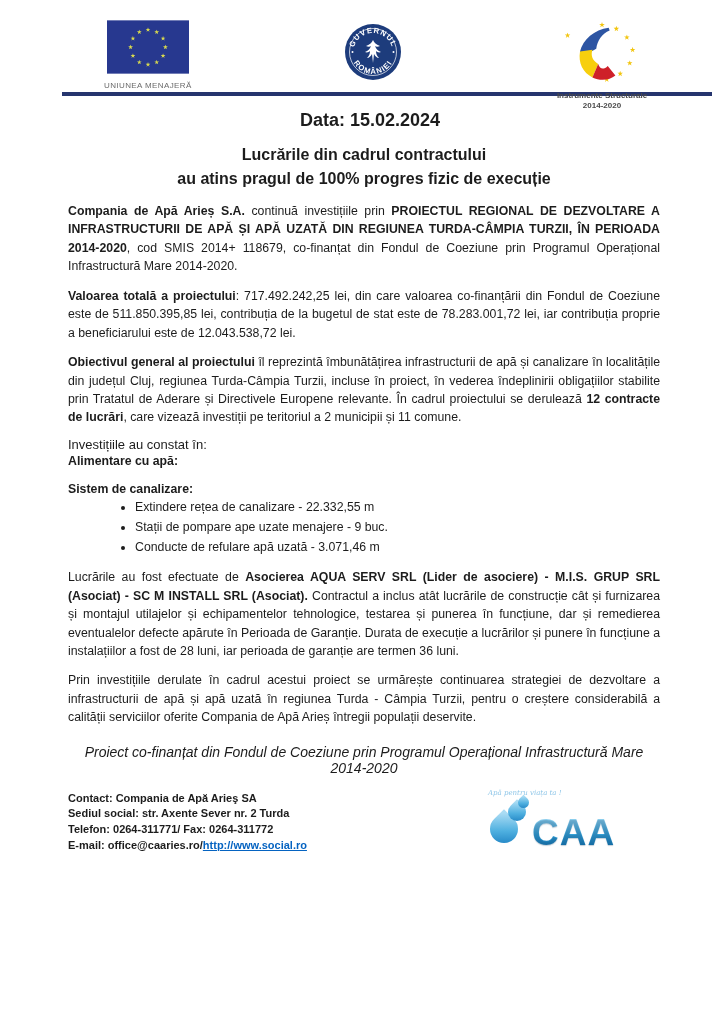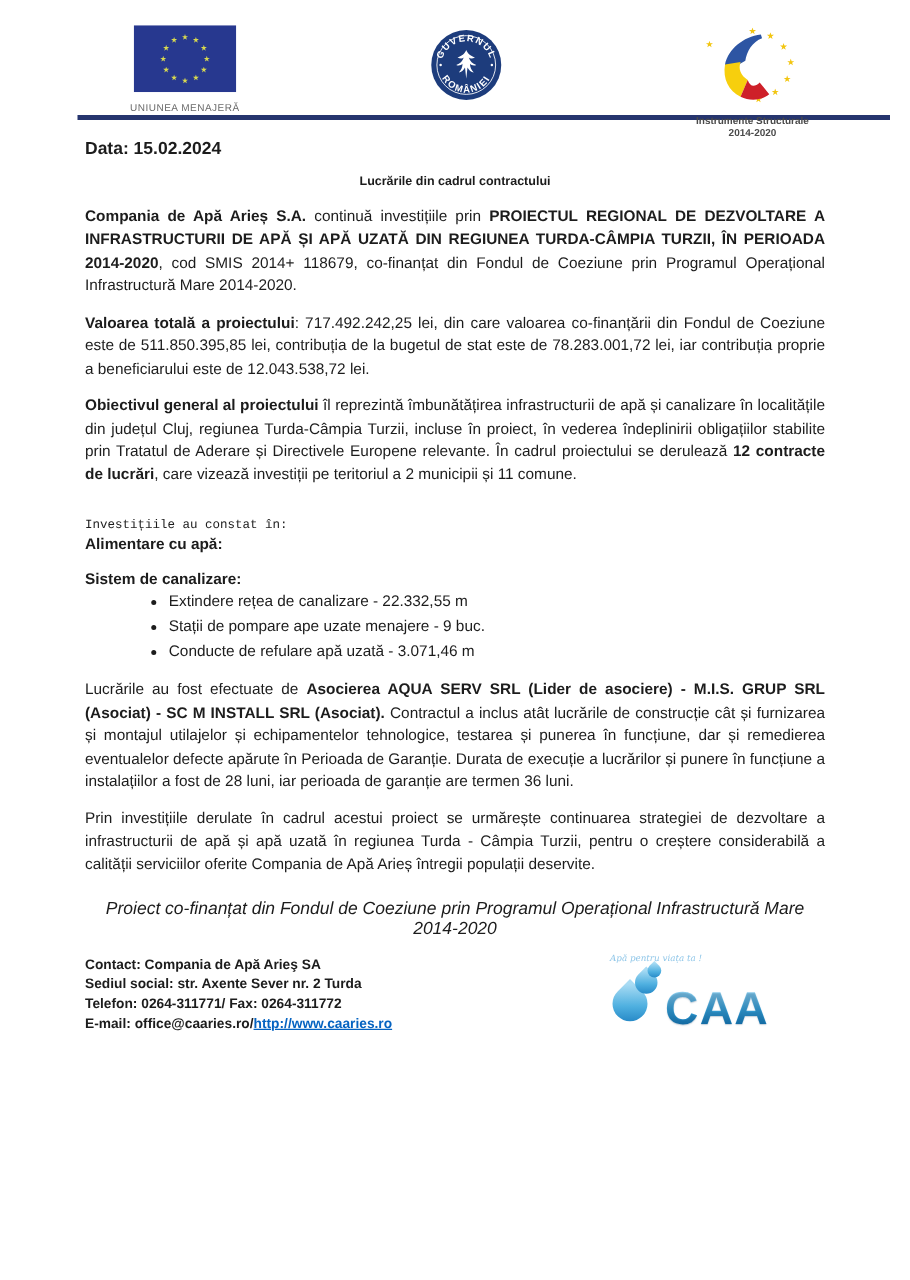--- a/index.html
+++ b/index.html
@@ -25,27 +25,27 @@
     margin:4px 16px 0 20px;height:36px;
     background:linear-gradient(90deg,#2e3f7f 0%,#aab4d0 6%,#eef0f7 16%,#f7f8fb 28%,#c2cadf 48%,#93a0c6 66%,#6b7aab 84%,#47568f 100%);
     display:flex;align-items:center;justify-content:center;
   }
   .banner-title{
     color:#ffffff;font-size:18px;font-weight:bold;letter-spacing:.3px;
     text-shadow:0 1px 2px rgba(20,30,70,.45);
   }
   
   .content{padding:0 68px;}
-  .date-line{font-size:14px;font-weight:bold;text-align:left;margin:14px -12px 0 0;}
-  .doc-title{margin-top:12px;text-align:center;font-weight:bold;font-size:10px;line-height:1.5;}
+  .date-line{font-size:18px;font-weight:bold;text-align:center;margin:14px -12px 0 0;}
+  .doc-title{margin-top:12px;text-align:center;font-weight:bold;font-size:16px;line-height:1.5;}
   .doc-title div{margin:0;}
   p.body{font-size:12.3px;line-height:1.5;text-align:justify;margin:11px 0 0 0;}
   p.body b{font-weight:bold;}
   .list-head{font-size:12.3px;font-weight:bold;margin:2px 0 0 0;}
-  .plain-line{font-size:10px;margin:26px 0 0 0;font-family:Liberation Mono, monospace;}
+  .plain-line{font-size:13px;margin:10px 0 0 0;}
   ul.invest{margin:3px 0 0 0;padding-left:67px;font-size:12.3px;line-height:1.45;}
   ul.invest li{margin:2.5px 0;}
   .sewer-gap{margin-top:14px;}
   .cofinance{font-size:14px;font-style:italic;text-align:center;margin:17px 0 0 0;}
   
   .contact-row{display:flex;justify-content:space-between;margin-top:15px;}
   .contact{font-size:11px;font-weight:bold;line-height:1.42;}
   .contact a{color:#0563c1;text-decoration:underline;}
   .caa-logo{width:168px;margin:-2px 4px 0 0;position:relative;}
   .caa-tagline{font-size:7px;font-style:italic;color:#8fc6e8;text-align:left;font-family:"DejaVu Serif",serif;margin-right:2px;}
@@ -134,20 +134,21 @@
     </div>
   </div>
 
   <div class="banner-topline"></div>
 
   <div class="content">
     <div class="date-line">Data: 15.02.2024</div>
 
     <div class="doc-title">
       <div>Lucrările din cadrul contractului</div>
+      <div>au atins pragul de 100% progres fizic de execuție</div>
     </div>
 
     <p class="body"><b>Compania de Apă Arieș S.A.</b><span> continuă investițiile prin </span><b>PROIECTUL REGIONAL DE DEZVOLTARE A INFRASTRUCTURII DE APĂ ȘI APĂ UZATĂ DIN REGIUNEA TURDA-CÂMPIA TURZII, ÎN PERIOADA 2014-2020</b><span>, cod SMIS 2014+ 118679, co-finanțat din Fondul de Coeziune prin Programul Operațional Infrastructură Mare 2014-2020.</span></p>
 
     <p class="body"><b>Valoarea totală a proiectului</b><span>: 717.492.242,25 lei, din care valoarea co-finanțării din Fondul de Coeziune este de 511.850.395,85 lei, contribuția de la bugetul de stat este de 78.283.001,72 lei, iar contribuția proprie a beneficiarului este de 12.043.538,72 lei.</span></p>
 
     <p class="body"><b>Obiectivul general al proiectului</b><span> îl reprezintă îmbunătățirea infrastructurii de apă și canalizare în localitățile din județul Cluj, regiunea Turda-Câmpia Turzii, incluse în proiect, în vederea îndeplinirii obligațiilor stabilite prin Tratatul de Aderare și Directivele Europene relevante.  În cadrul proiectului se derulează </span><b>12 contracte de lucrări</b><span>, care vizează investiții pe teritoriul a 2 municipii și 11 comune.</span></p>
 
 
     <p class="plain-line">Investițiile au constat în:</p>
@@ -164,21 +165,21 @@
 
     <p class="body">Prin investițiile derulate în cadrul acestui proiect se urmărește continuarea strategiei de dezvoltare a infrastructurii de apă și apă uzată în regiunea Turda - Câmpia Turzii, pentru o creștere considerabilă a calității serviciilor oferite Compania de Apă Arieș întregii populații deservite.</p>
 
     <div class="cofinance">Proiect co-finanțat din Fondul de Coeziune prin Programul Operațional Infrastructură Mare 2014-2020</div>
 
     <div class="contact-row">
       <div class="contact">
         <div>Contact: Compania de Apă Arieş SA</div>
         <div>Sediul social: str. Axente Sever nr. 2 Turda</div>
         <div>Telefon: 0264-311771/ Fax: 0264-311772</div>
-        <div><span>E-mail: office@caaries.ro/</span><a href="#">http://www.caaries.ro</a></div>
+        <div><span>E-mail: office@caaries.ro/</span><a href="#">http://www.social.ro</a></div>
 
       </div>
 
       <div class="caa-logo">
         <div class="caa-tagline">Apă pentru viața ta !</div>
         <div class="caa-main">
           <div class="caa-drops">
             <span class="drop drop-big"></span>
             <span class="drop drop-mid"></span>
             <span class="drop drop-small"></span>

